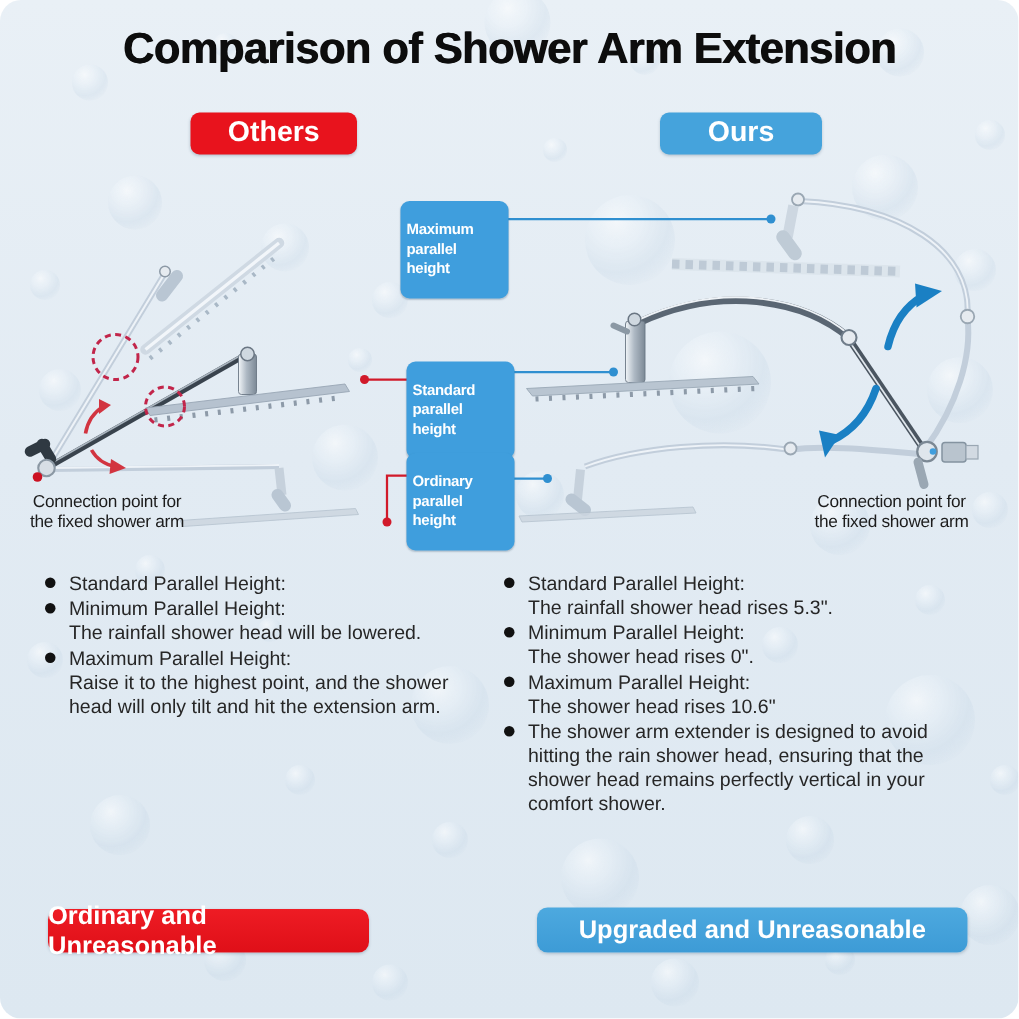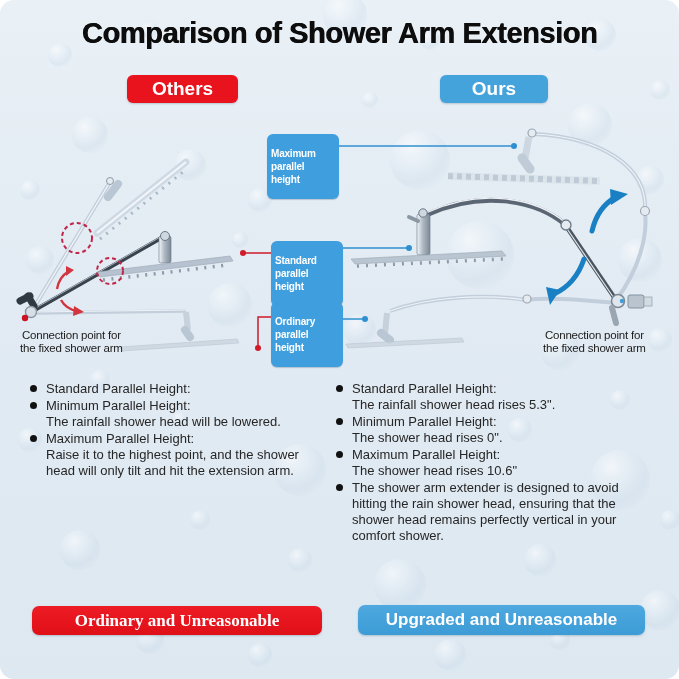--- a/index.html
+++ b/index.html
@@ -64,21 +64,21 @@
   .b-dot{width:7px;height:7px;border-radius:50%;background:#111;margin-top:4px;flex:none;}
   .b-text{font-size:13px;line-height:16px;color:#262626;}
   .b-title{white-space:nowrap;}
 
   .banner{
     display:flex;align-items:center;justify-content:center;
     color:#fff;font-weight:bold;font-size:17px;
     border-radius:7px;
     box-shadow:0 1px 2px rgba(40,70,100,0.25);
   }
-  .banner-red{left:32px;top:606px;width:290px;height:29px;background:linear-gradient(180deg,#ee1c24,#df0f18);font-family:Liberation Serif, serif;}
+  .banner-red{left:32px;top:606px;width:214px;height:29px;background:linear-gradient(180deg,#ee1c24,#df0f18);}
   .banner-blue{left:358px;top:605px;width:287px;height:30px;background:linear-gradient(180deg,#4da9df,#3d9bd6);}
 </style>
 </head>
 <body>
 
 <div class="canvas">
 
   <svg class="art" width="679" height="679" viewBox="0 0 679 679">
     <defs>
       <radialGradient id="dropg" cx="35%" cy="28%" r="75%">

